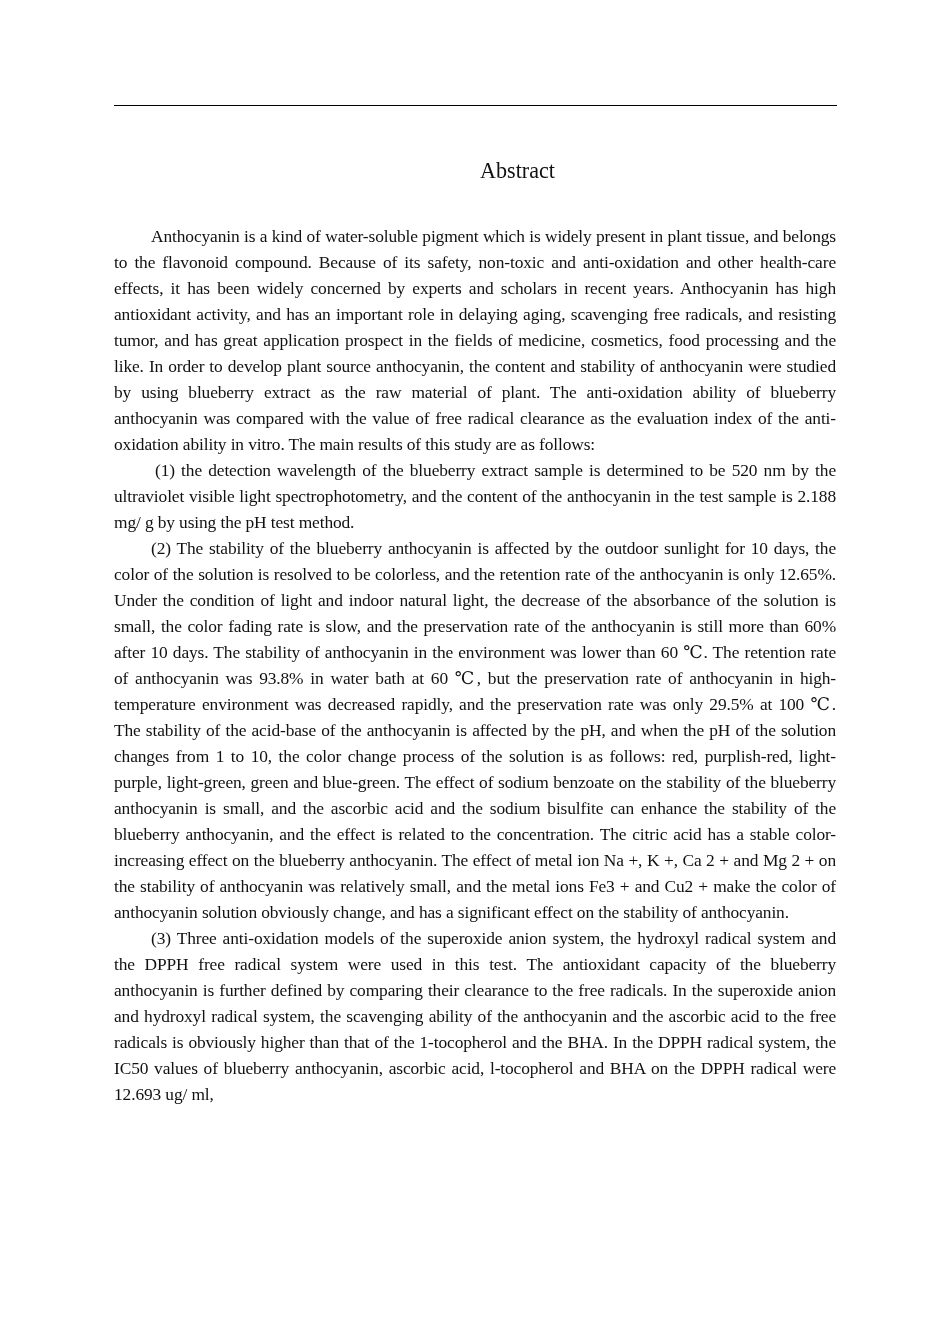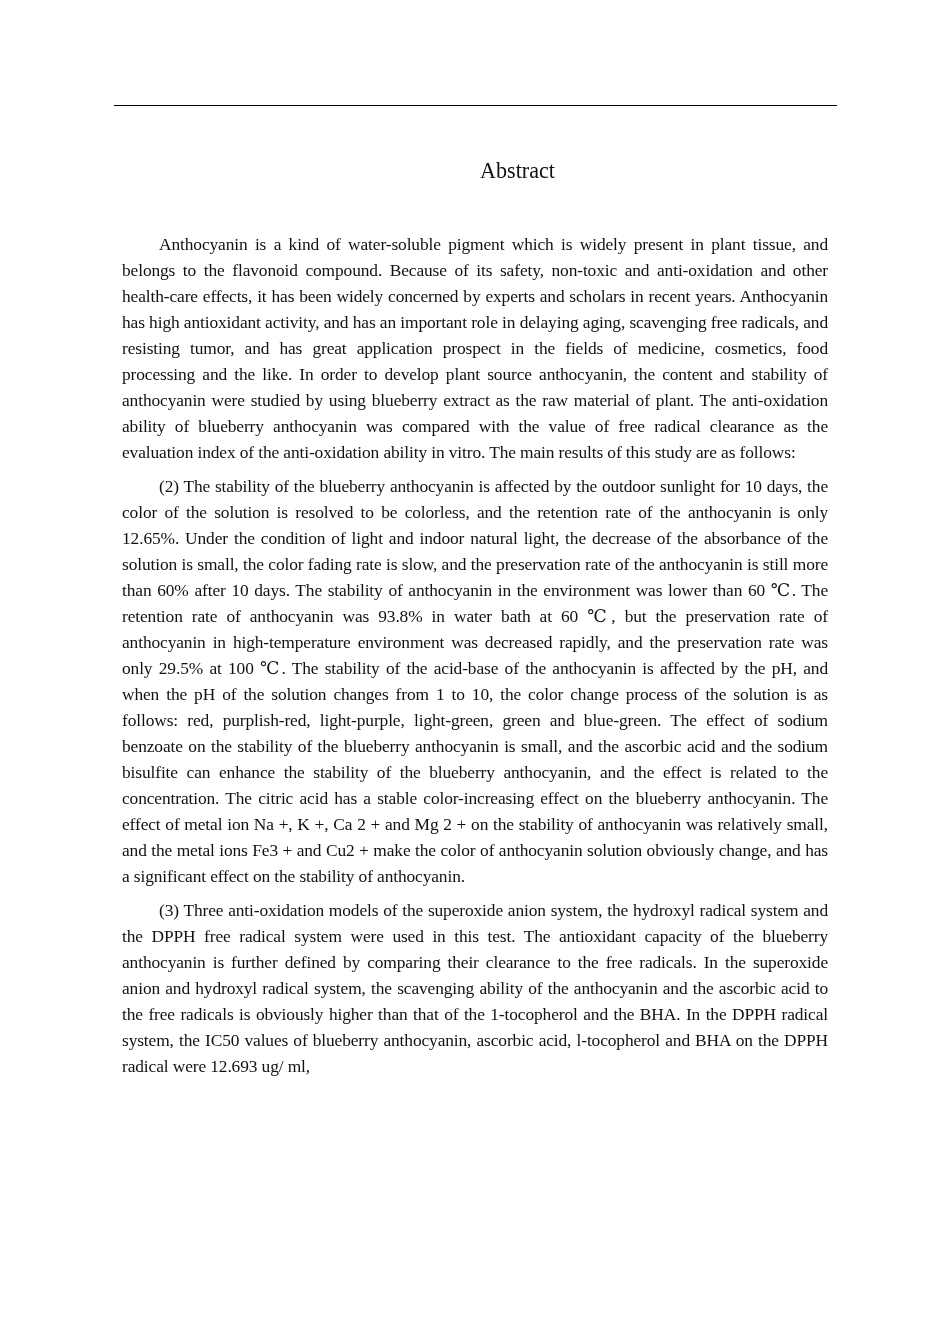--- a/index.html
+++ b/index.html
@@ -40,31 +40,32 @@
       left: 114px;
       top: 223px;
       width: 722px;
       font-size: 17.4px;
       line-height: 26px;
       text-align: justify;
       letter-spacing: -0.12px;
       word-spacing: 0px;
     }
     .content p {
-      margin: 8px;
+      margin: 0;
       text-indent: 37px;
     }
     .content p.item1 {
       text-indent: 41px;
     }
   </style>
 </head>
 <body>
 
 <div class="header-rule"></div>
 
 <h1 class="title" style="margin:0;font-weight:normal;">Abstract</h1>
 
 <div class="content">
   <p>Anthocyanin is a kind of water-soluble pigment which is widely present in plant tissue, and belongs to the flavonoid compound. Because of its safety, non-toxic and anti-oxidation and other health-care effects, it has been widely concerned by experts and scholars in recent years. Anthocyanin has high antioxidant activity, and has an important role in delaying aging, scavenging free radicals, and resisting tumor, and has great application prospect in the fields of medicine, cosmetics, food processing and the like. In order to develop plant source anthocyanin, the content and stability of anthocyanin were studied by using blueberry extract as the raw material of plant. The anti-oxidation ability of blueberry anthocyanin was compared with the value of free radical clearance as the evaluation index of the anti-oxidation ability in vitro. The main results of this study are as follows:</p>
+  <p class="item1">(1) the detection wavelength of the blueberry extract sample is determined to be 520 nm by the ultraviolet visible light spectrophotometry, and the content of the anthocyanin in the test sample is 2.188 mg/ g by using the pH test method.</p>
   <p>(2) The stability of the blueberry anthocyanin is affected by the outdoor sunlight for 10 days, the color of the solution is resolved to be colorless, and the retention rate of the anthocyanin is only 12.65%. Under the condition of light and indoor natural light, the decrease of the absorbance of the solution is small, the color fading rate is slow, and the preservation rate of the anthocyanin is still more than 60% after 10 days. The stability of anthocyanin in the environment was lower than 60 ℃. The retention rate of anthocyanin was 93.8% in water bath at 60 ℃, but the preservation rate of anthocyanin in high-temperature environment was decreased rapidly, and the preservation rate was only 29.5% at 100 ℃. The stability of the acid-base of the anthocyanin is affected by the pH, and when the pH of the solution changes from 1 to 10, the color change process of the solution is as follows: red, purplish-red, light-purple, light-green, green and blue-green. The effect of sodium benzoate on the stability of the blueberry anthocyanin is small, and the ascorbic acid and the sodium bisulfite can enhance the stability of the blueberry anthocyanin, and the effect is related to the concentration. The citric acid has a stable color-increasing effect on the blueberry anthocyanin. The effect of metal ion Na +, K +, Ca 2 + and Mg 2 + on the stability of anthocyanin was relatively small, and the metal ions Fe3 + and Cu2 + make the color of anthocyanin solution obviously change, and has a significant effect on the stability of anthocyanin.</p>
   <p>(3) Three anti-oxidation models of the superoxide anion system, the hydroxyl radical system and the DPPH free radical system were used in this test. The antioxidant capacity of the blueberry anthocyanin is further defined by comparing their clearance to the free radicals. In the superoxide anion and hydroxyl radical system, the scavenging ability of the anthocyanin and the ascorbic acid to the free radicals is obviously higher than that of the 1-tocopherol and the BHA. In the DPPH radical system, the IC50 values of blueberry anthocyanin, ascorbic acid, l-tocopherol and BHA on the DPPH radical were 12.693 ug/ ml,</p>
 </div>
 
 </body></html>

